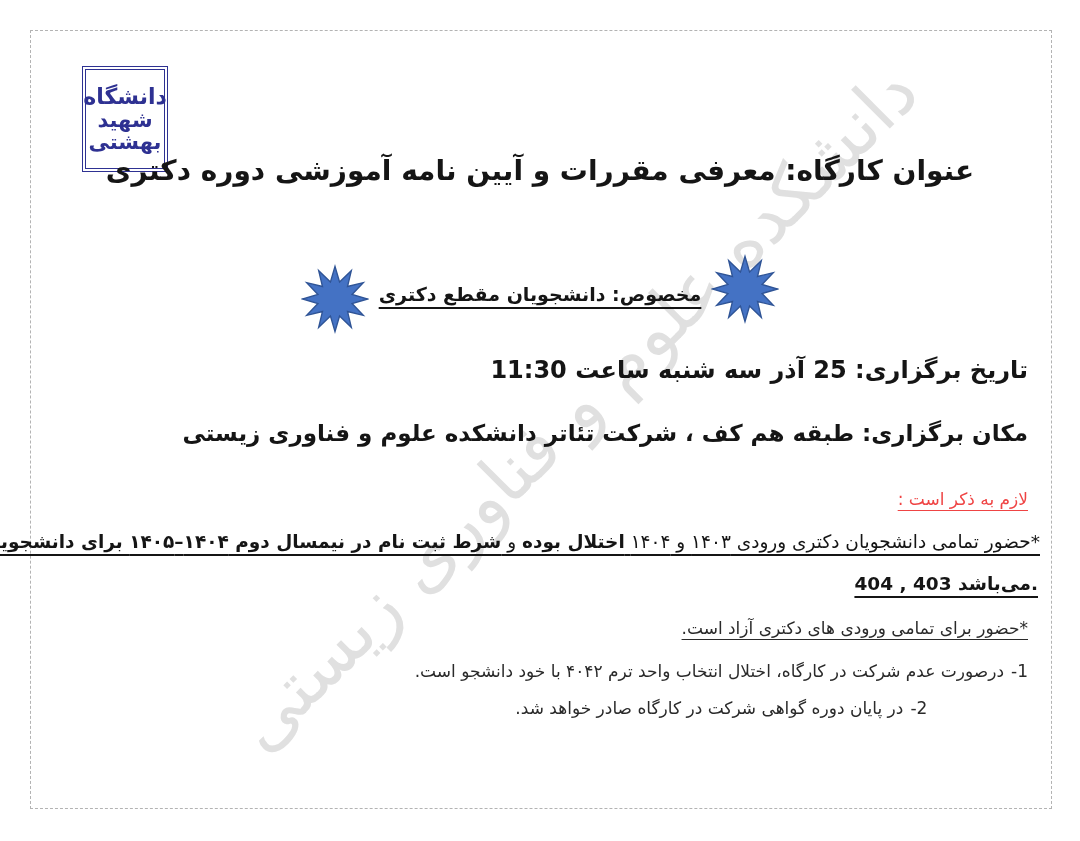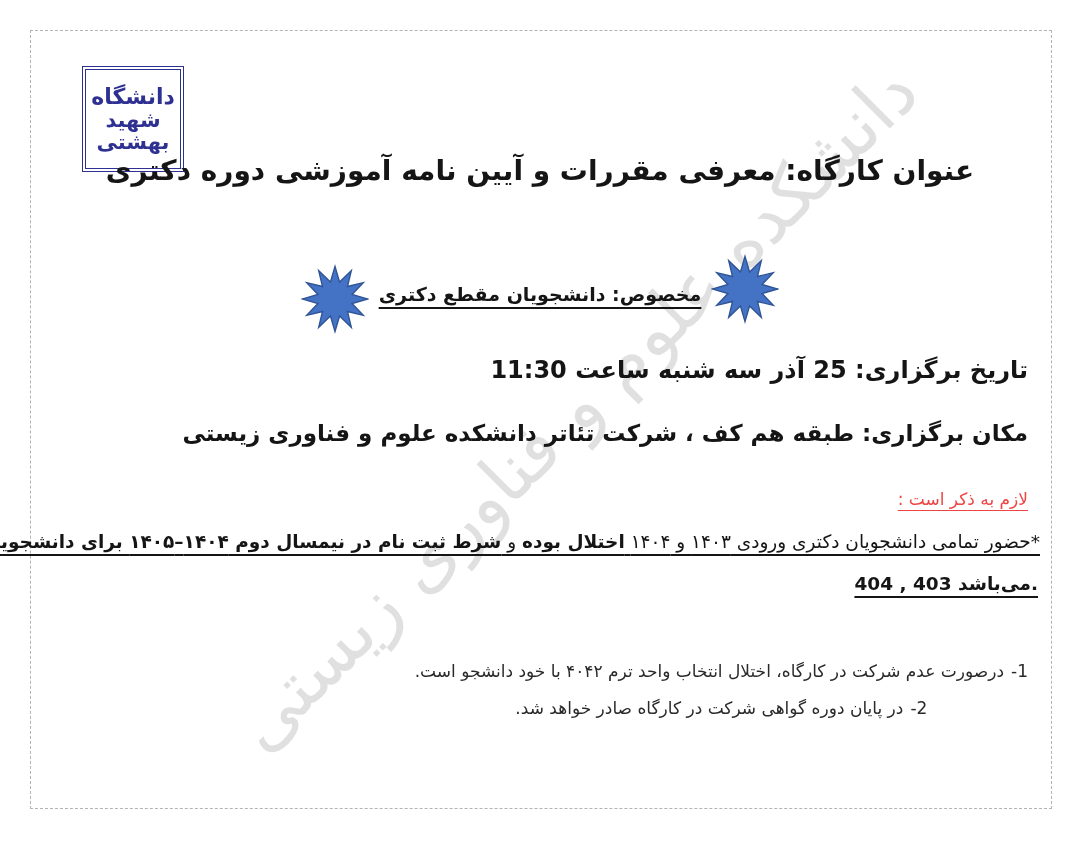--- a/index.html
+++ b/index.html
@@ -26,21 +26,21 @@
     font-size:72px;
     letter-spacing:3px;
     color:var(--watermark_gray);
     opacity:.75;
     z-index:1;
     pointer-events:none;
   }
   .content{position:absolute;inset:0;z-index:2;}
   
   .logo{
-    position:absolute;left:82px;top:66px;width:102px;height:106px;
+    position:absolute;left:82px;top:66px;width:86px;height:106px;
     border:1px solid var(--logo_blue);
     padding:2px;box-sizing:border-box;
     background:transparent;
   }
   .logo-inner{
     width:100%;height:100%;
     border:1px solid var(--logo_blue);
     box-sizing:border-box;
     display:flex;flex-direction:column;align-items:center;justify-content:center;
     color:var(--logo_blue);
@@ -154,20 +154,21 @@
     <div class="location-line">مکان برگزاری: طبقه هم کف ، شرکت تئاتر دانشکده علوم و فناوری زیستی</div>
 
     <div class="note-heading">لازم به ذکر است :</div>
 
     <div class="note1-line1">
       <span>*حضور تمامی دانشجویان دکتری ورودی ۱۴۰۳ و ۱۴۰۴ </span><b>اختلال بوده</b><span> و </span><b>شرط ثبت نام در نیمسال دوم ۱۴۰۴‏–‏۱۴۰۵ برای دانشجویان دکتری</b>
     </div>
 
     <div class="note1-line2">404 , 403 می‌باشد.</div>
 
+    <div class="note2-line">*حضور برای تمامی ورودی های دکتری آزاد است.</div>
 
     <div class="list">
       <div class="list-item">
         <span class="num">1-</span><span>درصورت عدم شرکت در کارگاه، اختلال انتخاب واحد ترم ۴۰۴۲ با خود دانشجو است.</span>
       </div>
       <div class="list-item">
         <span class="num">2-</span><span>در پایان دوره گواهی شرکت در کارگاه صادر خواهد شد.</span>
       </div>
     </div>
 

